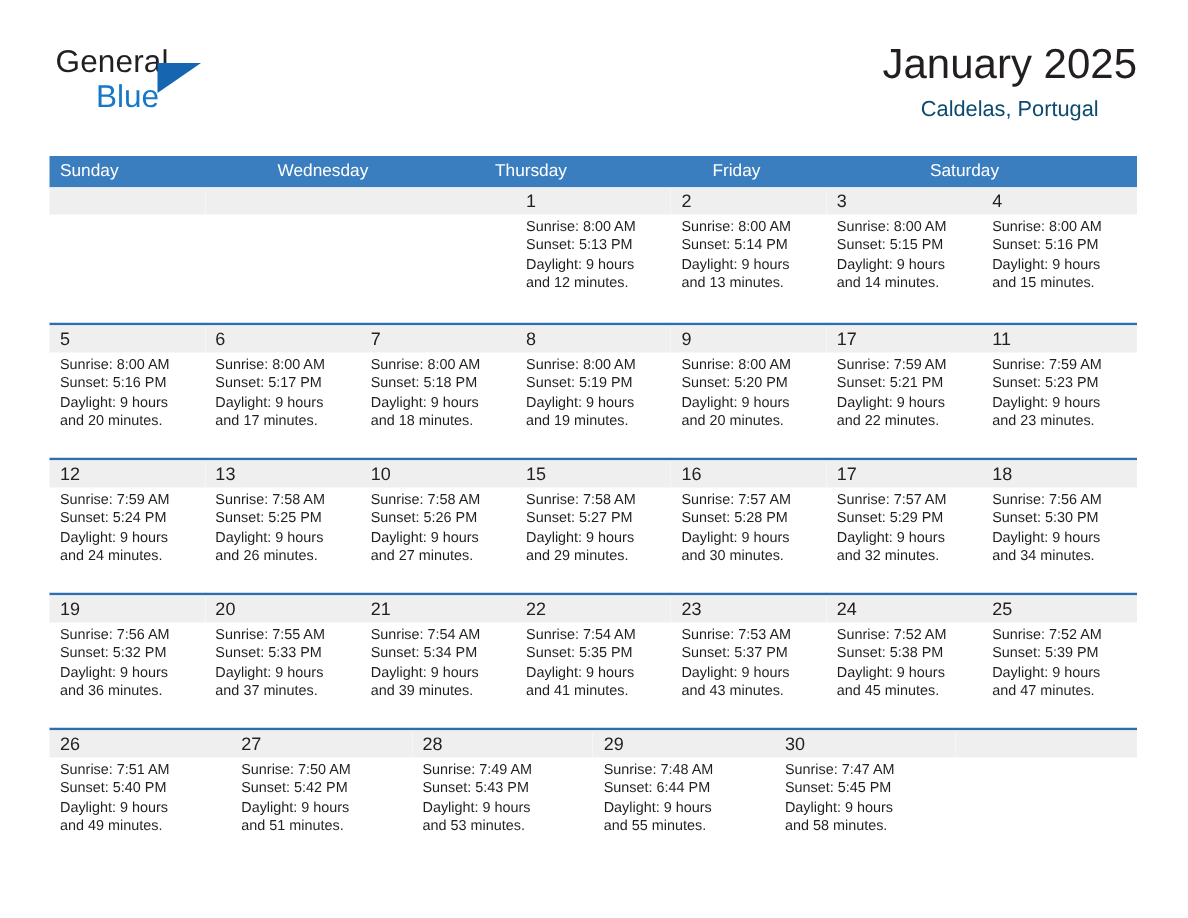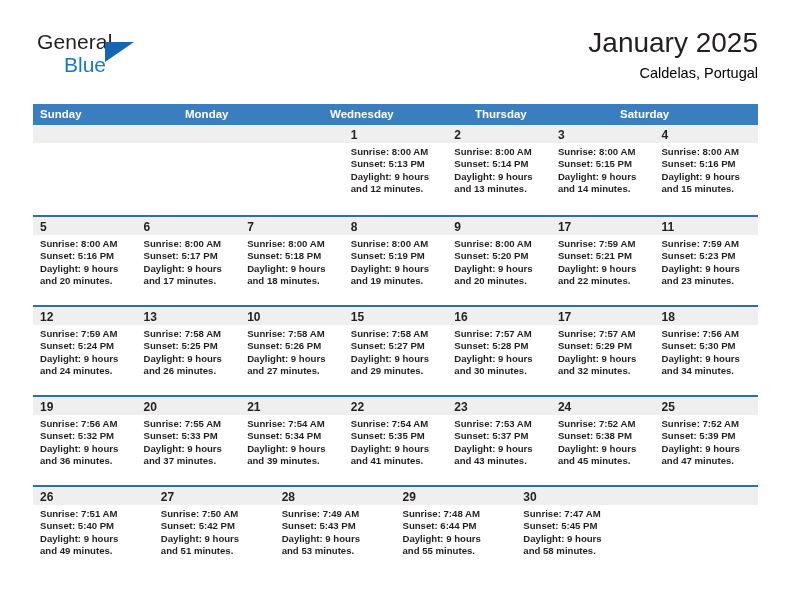--- a/index.html
+++ b/index.html
@@ -60,44 +60,43 @@
     top: 23px;
     font-size: 21px;
     color: #1878c8;
     font-family: "Liberation Sans", sans-serif;
   }
 
   .titles {
     position: absolute;
     right: 0;
     top: -4px;
-    text-align: right;
+    text-align: center;
   }
   .cal-title {
     font-size: 28px;
     font-weight: normal;
     color: #231f20;
     line-height: 34px;
     white-space: nowrap;
   }
   .cal-subtitle {
     font-size: 14.5px;
-    color: #000000;
+    color: #0c4a6e;
     line-height: 22px;
     margin-top: 2px;
     white-space: nowrap;
   }
 
   
   .calendar {
     position: absolute;
     left: 33px;
     top: 104px;
     width: 725px;
-    font-weight: bold;
   }
   .weekdays {
     display: flex;
     background: #3b7ec0;
     height: 21px;
   }
   .weekday {
     flex: 1 1 0;
     color: #ffffff;
     font-size: 11.5px;
@@ -163,23 +162,23 @@
       <div class="cal-title">January 2025</div>
       <div class="cal-subtitle">Caldelas, Portugal</div>
     </div>
 
   </div>
 
   <div class="calendar">
 
     <div class="weekdays">
       <div class="weekday">Sunday</div>
-      <div class="weekday">Monday</div>
       <div class="weekday">Wednesday</div>
       <div class="weekday">Thursday</div>
+      <div class="weekday">Friday</div>
       <div class="weekday">Saturday</div>
     </div>
 
     <div class="week first">
       <div class="day empty">
         <div class="daynum-band"><span class="daynum"></span></div>
       </div>
       <div class="day empty">
         <div class="daynum-band"><span class="daynum"></span></div>
       </div>

